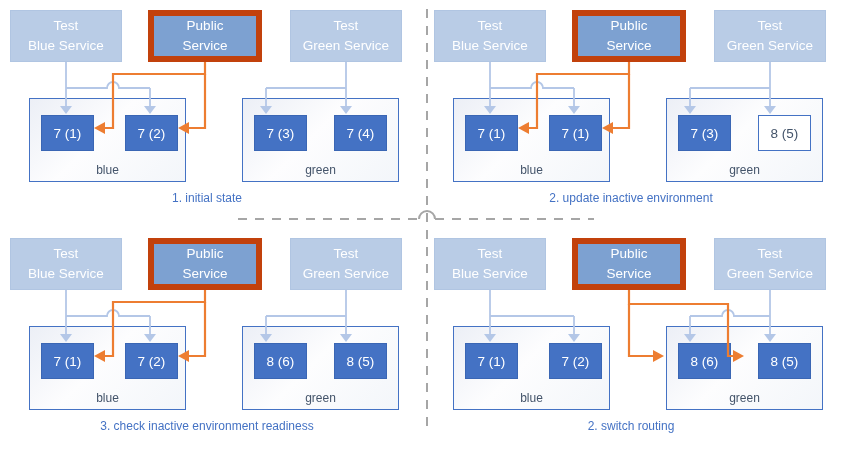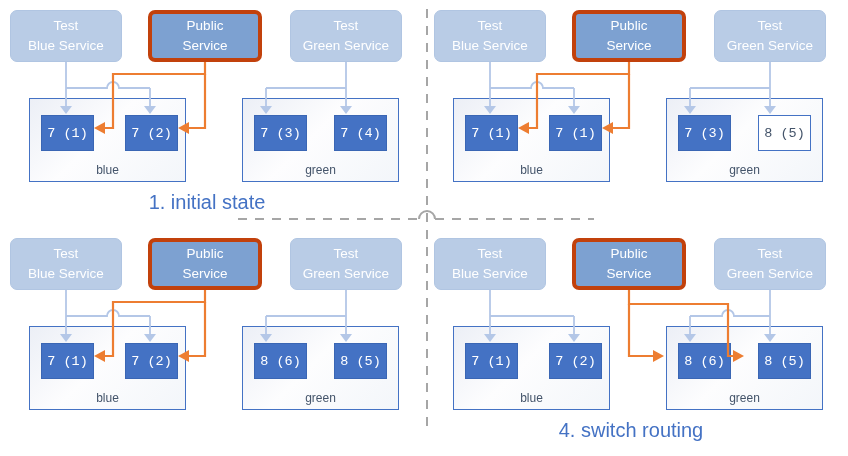--- a/index.html
+++ b/index.html
@@ -7,50 +7,50 @@
     position:relative;width:848px;height:456px;background:#ffffff;
     font-family:"Liberation Sans", sans-serif;overflow:hidden;
   }
   .panel{position:absolute;width:424px;height:228px;}
   .panel.p1{left:0;top:0;} .panel.p2{left:424px;top:0;}
   .panel.p3{left:0;top:228px;} .panel.p4{left:424px;top:228px;}
 
   .svc{
     position:absolute;top:10px;height:52px;display:flex;flex-direction:column;
     align-items:center;justify-content:center;color:#ffffff;
-    font-size:13.5px;line-height:1.5;text-align:center;box-sizing:border-box;border-radius:7px;
+    font-size:13.5px;line-height:1.5;text-align:center;box-sizing:border-box;
   }
   .svc-light{background:#b9cce6;border:1px solid #b0c5e2;}
-  .svc-public{background:#7da1d1;border:4px solid #c2410c;}
+  .svc-public{background:#7da1d1;border:6px solid #c2410c;}
   .svc-testblue{left:10px;width:112px;}
   .svc-publicsvc{left:148px;width:114px;}
   .svc-testgreen{left:290px;width:112px;}
 
   .env{
     position:absolute;top:98px;height:84px;width:157px;box-sizing:border-box;
     border:1px solid #4472c4;
     background:linear-gradient(135deg,#eceff6 0%,#fdfdfe 45%,#f3f6fa 100%);
   }
   .env-blue{left:29px;} .env-green{left:242px;}
   .env-label{
     position:absolute;left:0;right:0;bottom:4px;text-align:center;
     color:#44546a;font-size:12px;
   }
   .pod{
     position:absolute;top:16px;width:53px;height:36px;box-sizing:border-box;
     background:#4472c4;border:1px solid #3a66b4;color:#ffffff;
-    display:flex;align-items:center;justify-content:center;font-size:13.5px;font-family:Liberation Mono, monospace;
+    display:flex;align-items:center;justify-content:center;font-size:13.5px;
   }
   .pod[data-state="inactive"]{background:#ffffff;border:1.5px solid #4472c4;color:#44546a;}
   .pod.slot1{left:11px;} .pod.slot2{left:95px;text-align:right;}
   .env-green .pod.slot2{left:91px;}
 
   .caption{
     position:absolute;left:0;top:191px;width:414px;text-align:center;
-    color:#4472c4;font-size:20px;
+    color:#4472c4;font-size:12px;
   }
 
   svg.arrows{position:absolute;left:0;top:0;width:424px;height:228px;pointer-events:none;}
   svg.divider{position:absolute;left:0;top:0;width:848px;height:456px;pointer-events:none;}
   .t{fill:none;stroke:#b4c7e7;stroke-width:1.8;}
   .ta{fill:#b4c7e7;stroke:none;}
   .o{fill:none;stroke:#ed7d31;stroke-width:2.2;}
   .oa{fill:#ed7d31;stroke:none;}
   .d{fill:none;stroke:#a6a6a6;stroke-width:2;}
 </style>
@@ -153,20 +153,21 @@
       <path class="t" d="M266,88 H346"></path>
       <path class="t" d="M266,88 V107"></path>
       <polygon class="ta" points="260,106 272,106 266,114"></polygon>
       <path class="t" d="M346,88 V107"></path>
       <polygon class="ta" points="340,106 352,106 346,114"></polygon>
       <path class="o" d="M205,62 V74 H113 V128 H104"></path>
       <polygon class="oa" points="94,128 105,122 105,134"></polygon>
       <path class="o" d="M205,74 V128 H188"></path>
       <polygon class="oa" points="178,128 189,122 189,134"></polygon>
     </svg>
+    <div class="caption">2. update inactive environment</div>
   </div>
 
   <div class="panel p3">
     <div class="svc svc-light svc-testblue">
       <span>Test</span>
       <span>Blue Service</span>
     </div>
     <div class="svc svc-public svc-publicsvc">
       <span>Public</span>
       <span>Service</span>
@@ -204,20 +205,21 @@
       <path class="t" d="M266,88 H346"></path>
       <path class="t" d="M266,88 V107"></path>
       <polygon class="ta" points="260,106 272,106 266,114"></polygon>
       <path class="t" d="M346,88 V107"></path>
       <polygon class="ta" points="340,106 352,106 346,114"></polygon>
       <path class="o" d="M205,62 V74 H113 V128 H104"></path>
       <polygon class="oa" points="94,128 105,122 105,134"></polygon>
       <path class="o" d="M205,74 V128 H188"></path>
       <polygon class="oa" points="178,128 189,122 189,134"></polygon>
     </svg>
+    <div class="caption">3. check inactive environment readiness</div>
   </div>
 
   <div class="panel p4">
     <div class="svc svc-light svc-testblue">
       <span>Test</span>
       <span>Blue Service</span>
     </div>
     <div class="svc svc-public svc-publicsvc">
       <span>Public</span>
       <span>Service</span>
@@ -255,21 +257,21 @@
       <path class="t" d="M266,88 H298 A6,6 0 0 1 310,88 H346"></path>
       <path class="t" d="M266,88 V107"></path>
       <polygon class="ta" points="260,106 272,106 266,114"></polygon>
       <path class="t" d="M346,88 V107"></path>
       <polygon class="ta" points="340,106 352,106 346,114"></polygon>
       <path class="o" d="M205,62 V76 H304 V128 H310"></path>
       <polygon class="oa" points="320,128 309,122 309,134"></polygon>
       <path class="o" d="M205,76 V128 H230"></path>
       <polygon class="oa" points="240,128 229,122 229,134"></polygon>
     </svg>
-    <div class="caption">4. switch routing</div>
+    <div class="caption">2. switch routing</div>
   </div>
 
   <svg class="divider" viewBox="0 0 848 456">
     <path class="d" stroke-dasharray="9 8" d="M427,9 V427"></path>
     <path class="d" stroke-dasharray="9 8" d="M238,219 H419"></path>
     <path class="d" d="M419,219 A8,8 0 0 1 435,219"></path>
     <path class="d" stroke-dasharray="9 8" d="M435,219 H594"></path>
   </svg>
 
 </div>

